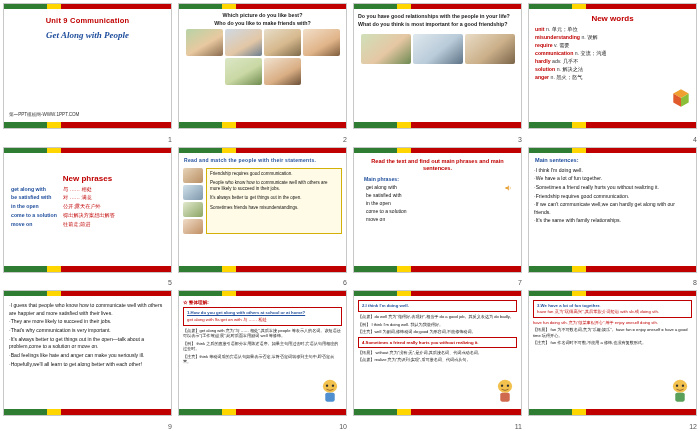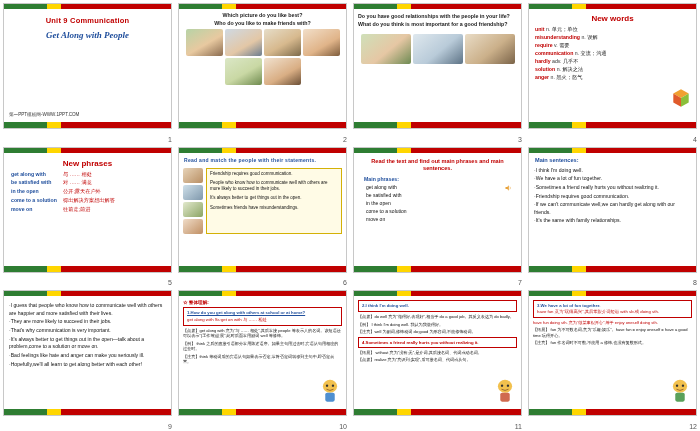--- a/index.html
+++ b/index.html
@@ -44,21 +44,21 @@
   .box-r{border:1px solid #c00000;font-size:4.3px;line-height:1.35;padding:2px 3px;}
 
   .diag{display:flex;gap:3px;padding:3px 4px;}
   .faces{display:flex;flex-direction:column;gap:2px;}
   .face{width:20px;height:15px;border-radius:2px;}
 
   .speaker{width:9px;height:8px;display:inline-block;}
   .head{font-size:5.6px;font-weight:bold;color:#c00000;text-align:center;padding-top:3px;}
   .head2{font-size:5.6px;font-weight:bold;color:#1f4e9c;padding:3px 0 1px 6px;}
   .nw{font-size:8px;font-weight:bold;color:#c00000;text-align:center;padding-top:4px;}
-  .np{font-size:8px;font-weight:bold;color:#c00000;text-align:center;padding-top:5px;}
+  .np{font-size:8px;font-weight:bold;color:#c00000;text-align:center;padding-top:20px;}
   .logo{position:absolute;right:4px;bottom:12px;width:22px;height:22px;}
 </style>
 </head>
 <body>
 
 <div id="grid">
 
   <div class="cell">
     <div class="slide">
       <div class="bar-top">

